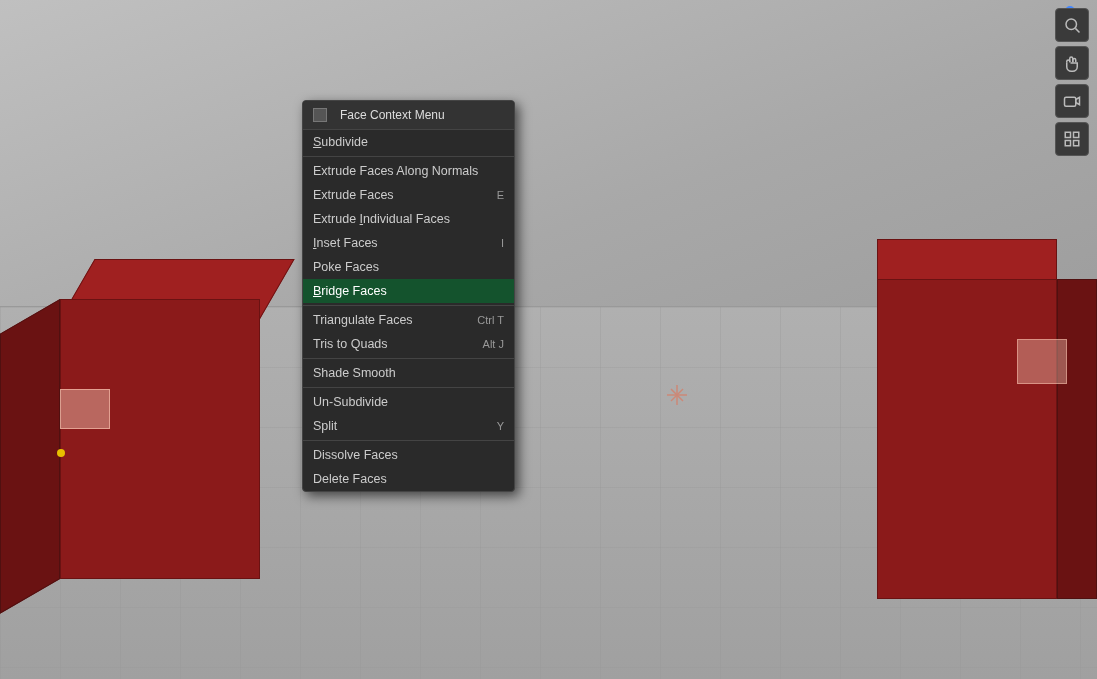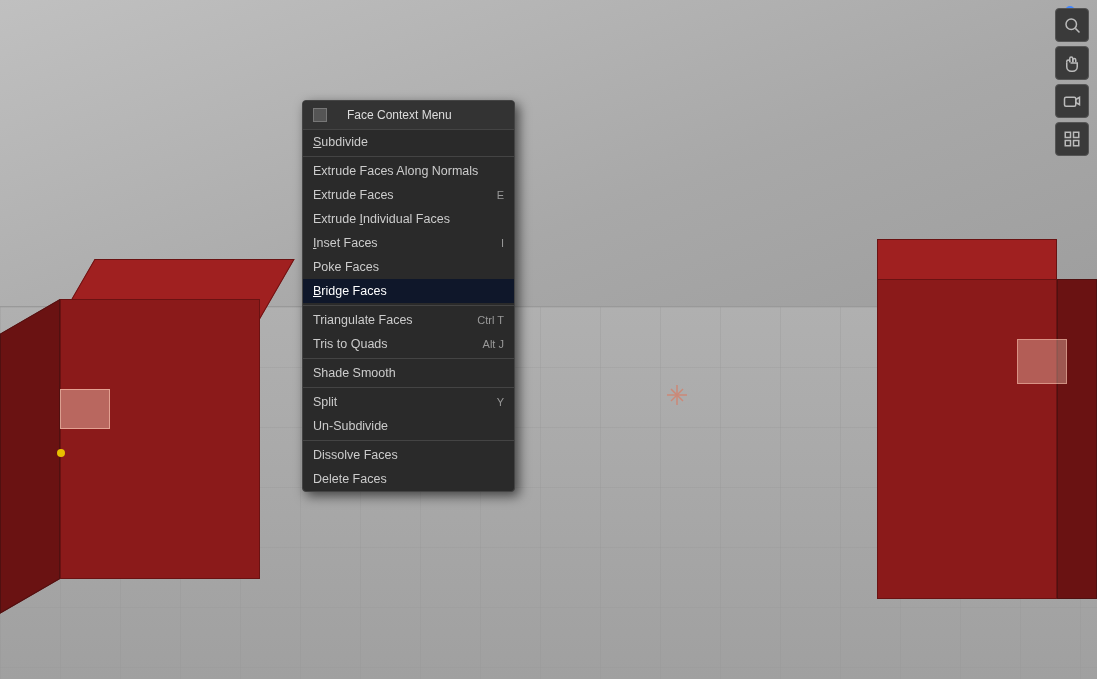--- a/index.html
+++ b/index.html
@@ -180,21 +180,21 @@
       background: #2a2a2a;
       border: 1px solid #444;
       border-radius: 4px;
       box-shadow: 4px 4px 12px rgba(0,0,0,0.6);
       z-index: 100;
     }
 
     .menu-header {
       display: flex;
       align-items: center;
-      gap: 20px;
+      gap: 13px;
       padding: 7px 10px;
       background: #333;
       border-bottom: 1px solid #444;
       border-radius: 4px 4px 0 0;
       color: #ddd;
       font-size: 12px;
     }
 
     .menu-header-icon {
       width: 14px;
@@ -215,21 +215,21 @@
       justify-content: space-between;
       align-items: center;
       padding: 5px 10px;
       color: #ccc;
       font-size: 12.5px;
       cursor: pointer;
       user-select: none;
     }
 
     .menu-item.active {
-      background: #0f172a;
+      background: #14532d;
       color: #fff;
     }
 
     .menu-item .shortcut {
       color: #999;
       font-size: 11px;
       margin-left: 8px;
     }
 
     .menu-item.active .shortcut {
@@ -397,29 +397,29 @@
 
   <div class="menu-item">
     <span>Shade Smooth</span>
     <span class="shortcut"></span>
   </div>
 
 
   <div class="menu-divider"></div>
 
   <div class="menu-item">
+    <span>Un-Subdivide</span>
+    <span class="shortcut"></span>
+  </div>
+
+  <div class="menu-item">
     <span>Split</span>
     <span class="shortcut">Y</span>
   </div>
 
-  <div class="menu-item">
-    <span>Un-Subdivide</span>
-    <span class="shortcut"></span>
-  </div>
-
 
   <div class="menu-divider"></div>
 
   <div class="menu-item">
     <span>Dissolve Faces</span>
     <span class="shortcut"></span>
   </div>
 
   <div class="menu-item">
     <span>Delete Faces</span>

